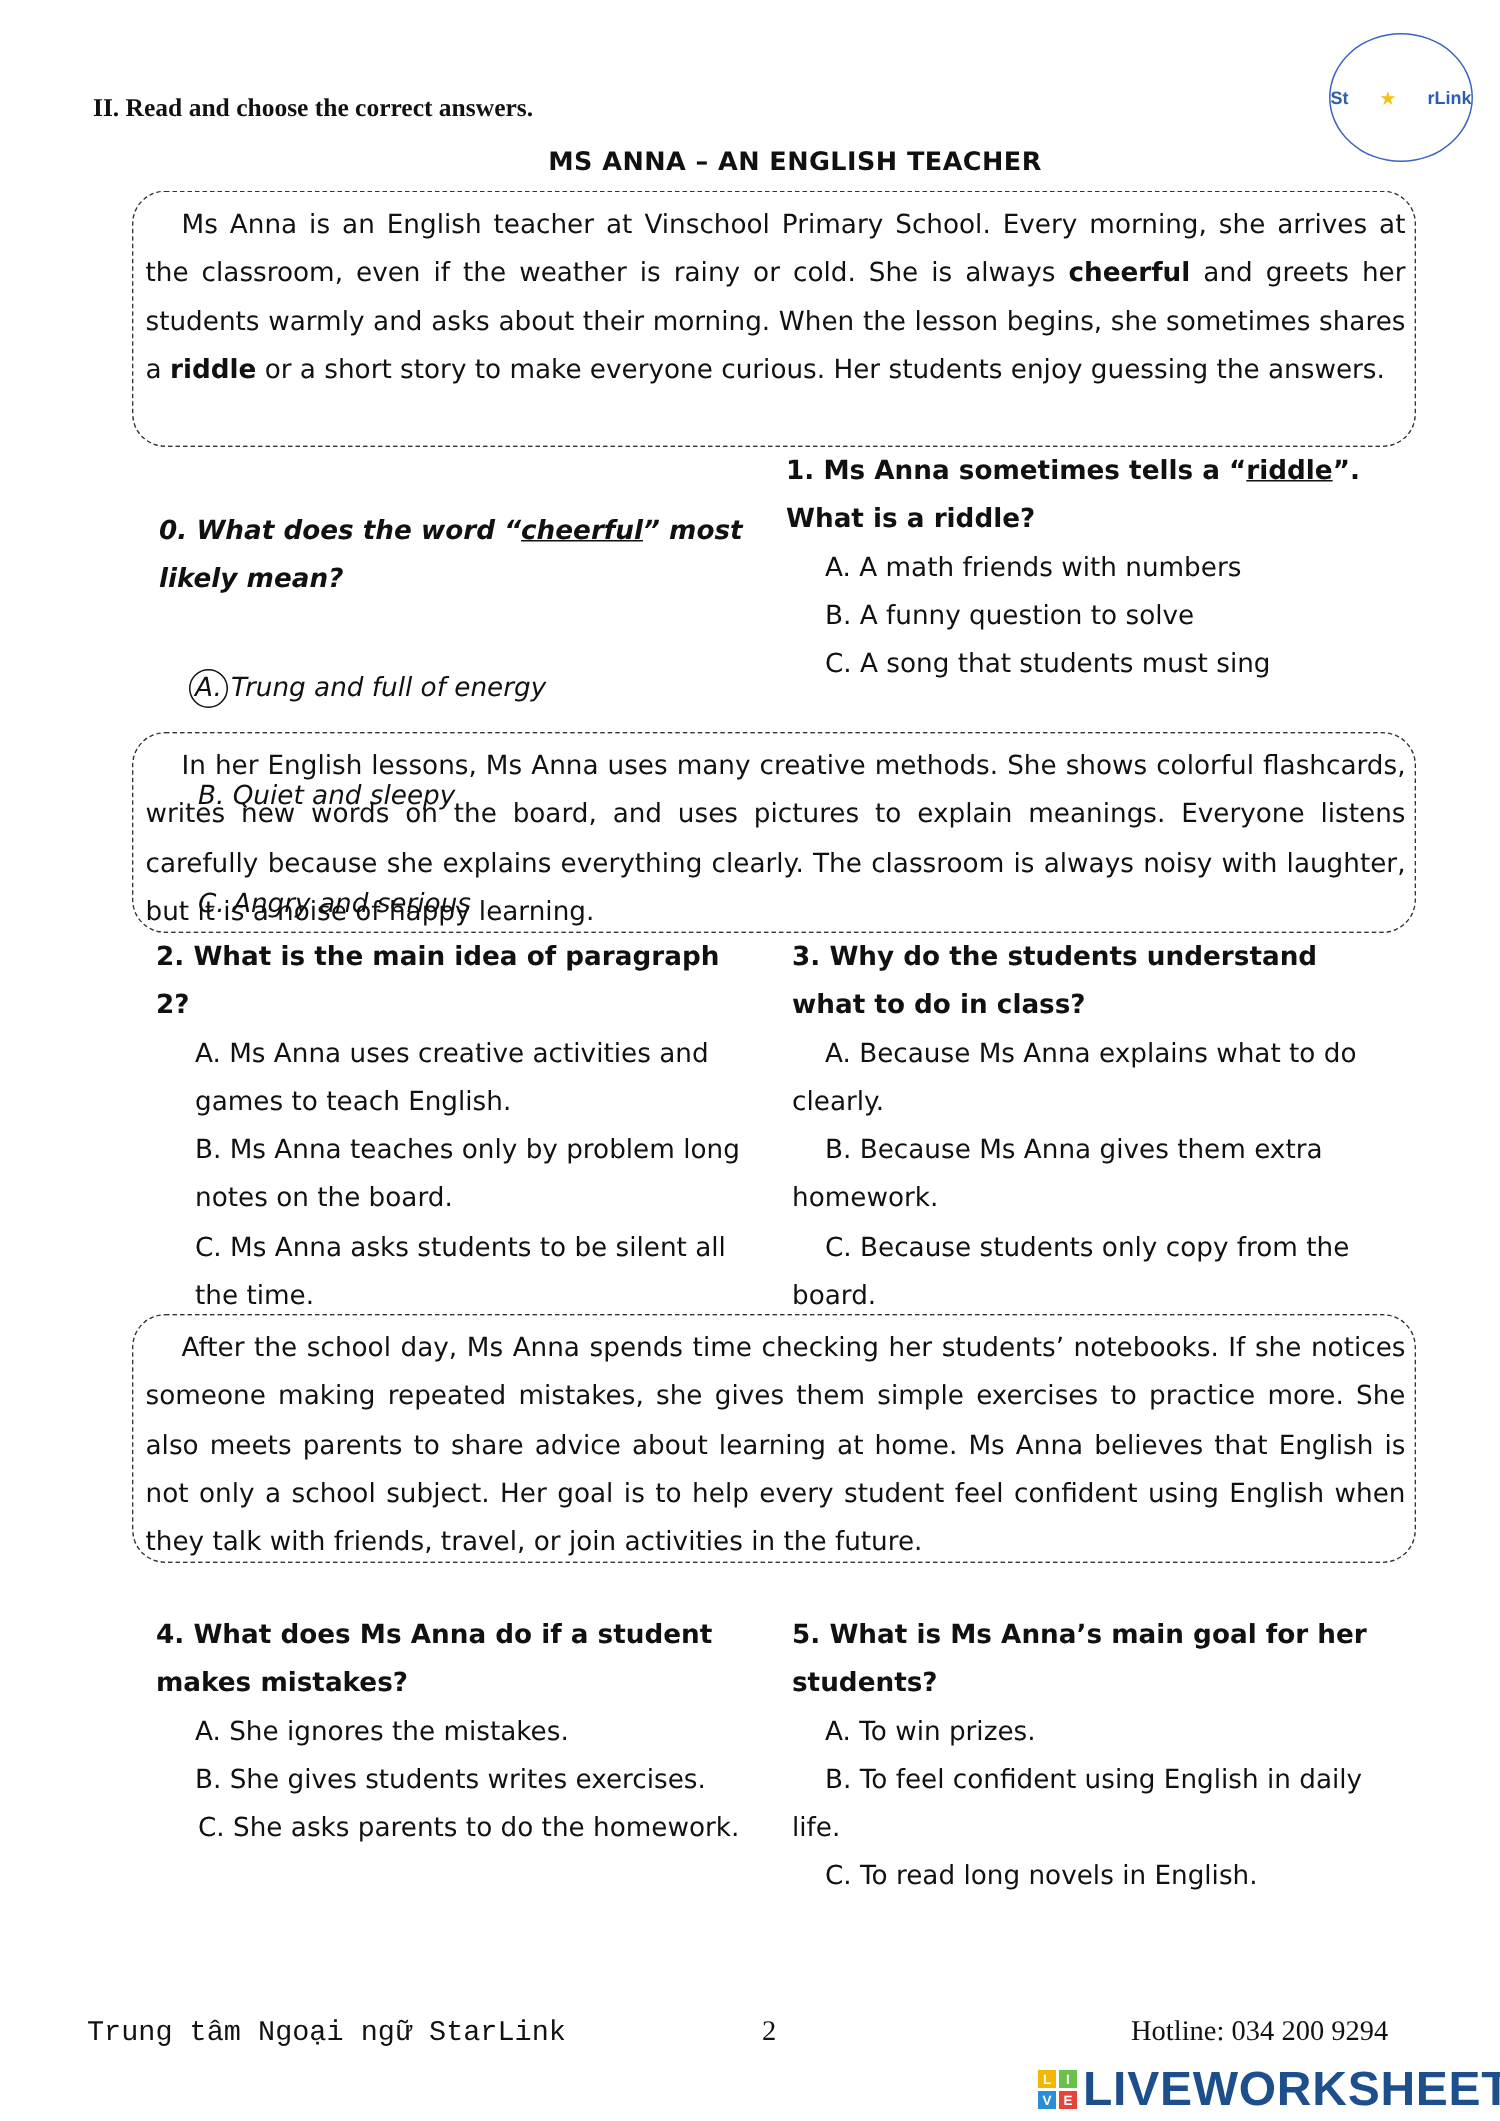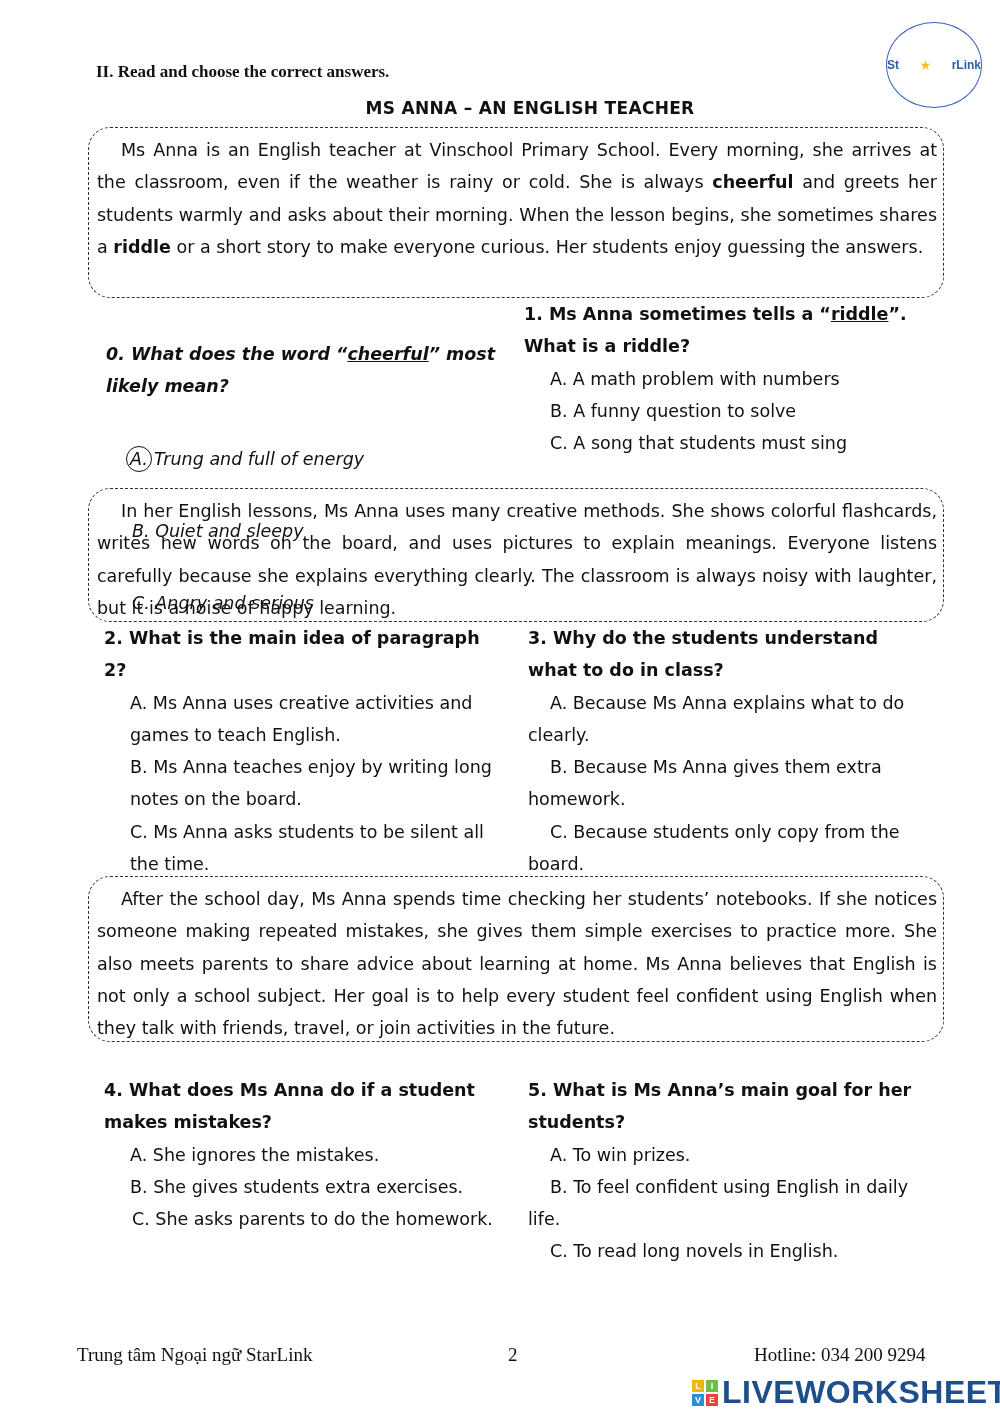--- a/index.html
+++ b/index.html
@@ -1,19 +1,19 @@
 <!DOCTYPE html>
 <html><head>
 <meta charset="utf-8">
 <style>
   html,body{margin:0;padding:0;background:#fff;}
   body{width:1000px;height:1414px;position:relative;overflow:hidden;font-family:"DejaVu Sans",sans-serif;color:#111;}
   .logo{position:absolute;left:886px;top:22px;width:94px;height:84px;border:1.5px solid #3b62c4;border-radius:50%;display:flex;align-items:center;justify-content:space-between;font-family:"Liberation Sans",sans-serif;font-weight:bold;font-size:12px;color:#2f5ea8;}
   .logo .star{color:#f2c21b;font-size:11px;}
-  .section-title{position:absolute;left:62px;top:62px;font-family:"Liberation Serif",serif;font-weight:bold;font-size:17px;margin-left:34px;}
+  .section-title{position:absolute;left:62px;top:62px;font-family:"Liberation Serif",serif;font-weight:bold;font-size:17px;}
   .story-title{position:absolute;left:0;width:1000px;top:98px;text-align:center;font-weight:bold;font-size:17px;letter-spacing:.3px;padding-left:60px;box-sizing:border-box;}
   .passage{position:absolute;left:88px;width:856px;border:1.5px dashed #333;border-radius:22px;box-sizing:border-box;padding:6px 6px 0 8px;font-size:17.5px;line-height:32.3px;text-align:justify;}
   .passage p{margin:0;text-indent:24px;}
   .passage b{font-weight:bold;}
   .q{position:absolute;font-size:17.5px;line-height:32.3px;}
   .q .stem{font-weight:bold;}
   .q .opt{padding-left:26px;}
   .italic .stem,.italic .opt{font-style:italic;margin-top:40px;}
   .circled{display:inline-block;border:1.5px solid #111;border-radius:50%;width:24px;height:24px;line-height:24px;text-align:center;margin-left:-6px;margin-right:2px;}
   .u{text-decoration:underline;}
@@ -41,62 +41,62 @@
 
 <div class="q italic" style="left:106px;top:298px;width:396px;">
   <div class="stem"><span>0. What does the word “</span><span class="u">cheerful</span><span>” most likely mean?</span></div>
   <div class="opt"><span class="circled">A.</span><span>Trung and full of energy</span></div>
   <div class="opt">B. Quiet and sleepy</div>
   <div class="opt">C. Angry and serious</div>
 </div>
 
 <div class="q" style="left:524px;top:298px;width:400px;">
   <div class="stem"><span>1. Ms Anna sometimes tells a “</span><span class="u">riddle</span><span>”. What is a riddle?</span></div>
-  <div class="opt">A. A math problem with numbers</div>
+  <div class="opt">A. A math friends with numbers</div>
   <div class="opt">B. A funny question to solve</div>
   <div class="opt">C. A song that students must sing</div>
 </div>
 
 <div class="passage" style="top:488px;height:134px;">
   <p>In her English lessons, Ms Anna uses many creative methods. She shows colorful flashcards, writes new words on the board, and uses pictures to explain meanings. Everyone listens carefully because she explains everything clearly. The classroom is always noisy with laughter, but it is a noise of happy learning.</p>
 </div>
 
 <div class="q" style="left:104px;top:622px;width:400px;">
   <div class="stem">2. What is the main idea of paragraph 2?</div>
   <div class="opt">A. Ms Anna uses creative activities and games to teach English.</div>
-  <div class="opt">B. Ms Anna teaches enjoy by writing long notes on the board.</div>
+  <div class="opt">B. Ms Anna teaches only by problem long notes on the board.</div>
   <div class="opt">C. Ms Anna asks students to be silent all the time.</div>
 </div>
 
 <div class="q" style="left:528px;top:622px;width:400px;">
   <div class="stem">3. Why do the students understand what to do in class?</div>
   <div class="opt" style="padding-left:0;text-indent:22px;">A. Because Ms Anna explains what to do clearly.</div>
   <div class="opt" style="padding-left:0;text-indent:22px;">B. Because Ms Anna gives them extra homework.</div>
   <div class="opt" style="padding-left:0;text-indent:22px;">C. Because students only copy from the board.</div>
 </div>
 
 <div class="passage" style="top:876px;height:166px;">
   <p>After the school day, Ms Anna spends time checking her students’ notebooks. If she notices someone making repeated mistakes, she gives them simple exercises to practice more. She also meets parents to share advice about learning at home. Ms Anna believes that English is not only a school subject. Her goal is to help every student feel confident using English when they talk with friends, travel, or join activities in the future.</p>
 </div>
 
 <div class="q" style="left:104px;top:1074px;width:400px;">
   <div class="stem">4. What does Ms Anna do if a student makes mistakes?</div>
   <div class="opt">A. She ignores the mistakes.</div>
-  <div class="opt">B. She gives students extra exercises.</div>
+  <div class="opt">B. She gives students writes exercises.</div>
   <div class="opt" style="padding-left:0;text-indent:28px;">C. She asks parents to do the homework.</div>
 </div>
 
 <div class="q" style="left:528px;top:1074px;width:400px;">
   <div class="stem">5. What is Ms Anna’s main goal for her students?</div>
   <div class="opt" style="padding-left:0;text-indent:22px;">A. To win prizes.</div>
   <div class="opt" style="padding-left:0;text-indent:22px;">B. To feel confident using English in daily life.</div>
   <div class="opt" style="padding-left:0;text-indent:22px;">C. To read long novels in English.</div>
 </div>
 
-<div class="footer" style="left:77px;">Trung tâm Ngoại ngữ StarLink</div>
+<div class="footer" style="left:58px;font-family:Liberation Mono, monospace;">Trung tâm Ngoại ngữ StarLink</div>
 <div class="footer" style="left:508px;">2</div>
 <div class="footer" style="left:754px;">Hotline: 034 200 9294</div>
 
 <div class="lw">
   <div class="lw-grid">
     <span style="background:#f2b705">L</span>
     <span style="background:#6cc04a">I</span>
     <span style="background:#2b8fd8">V</span>
     <span style="background:#e8433a">E</span>
   </div>

